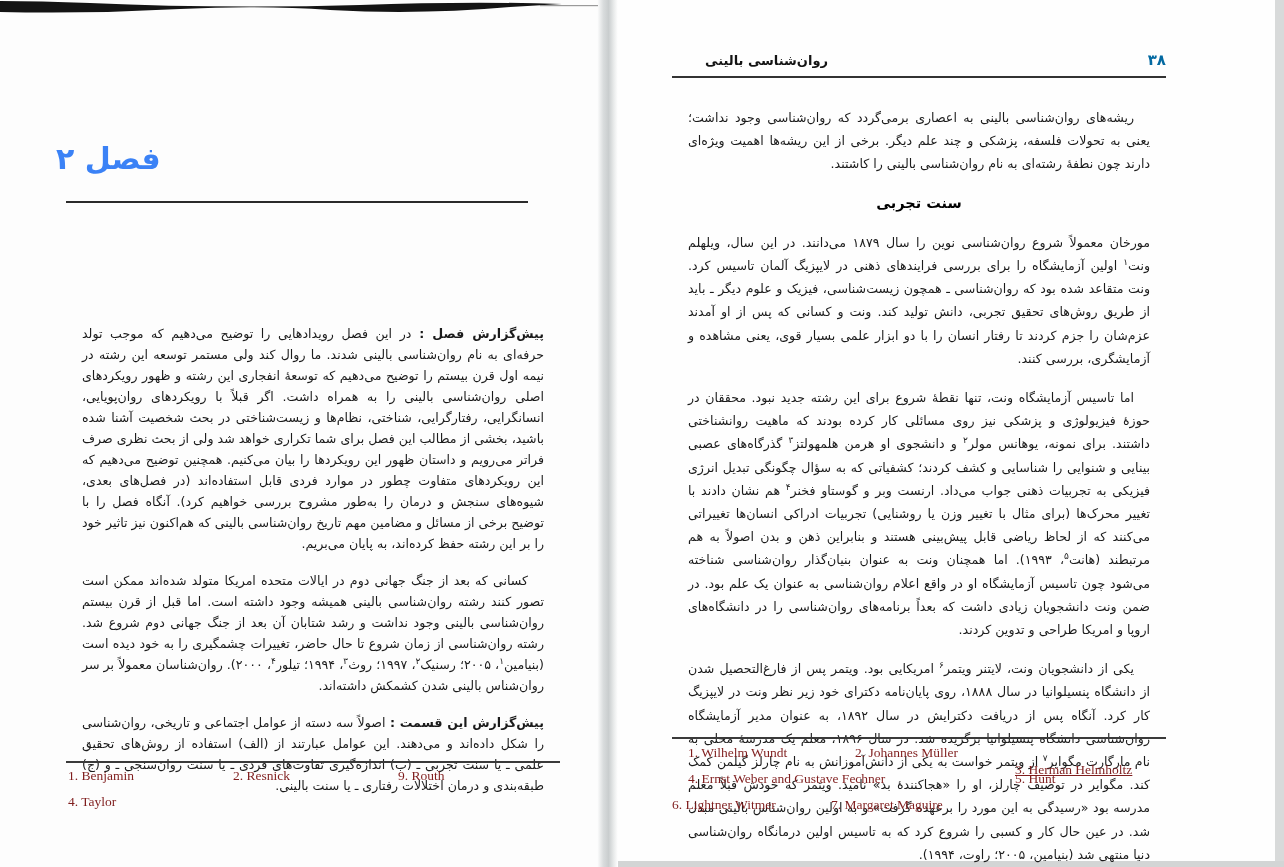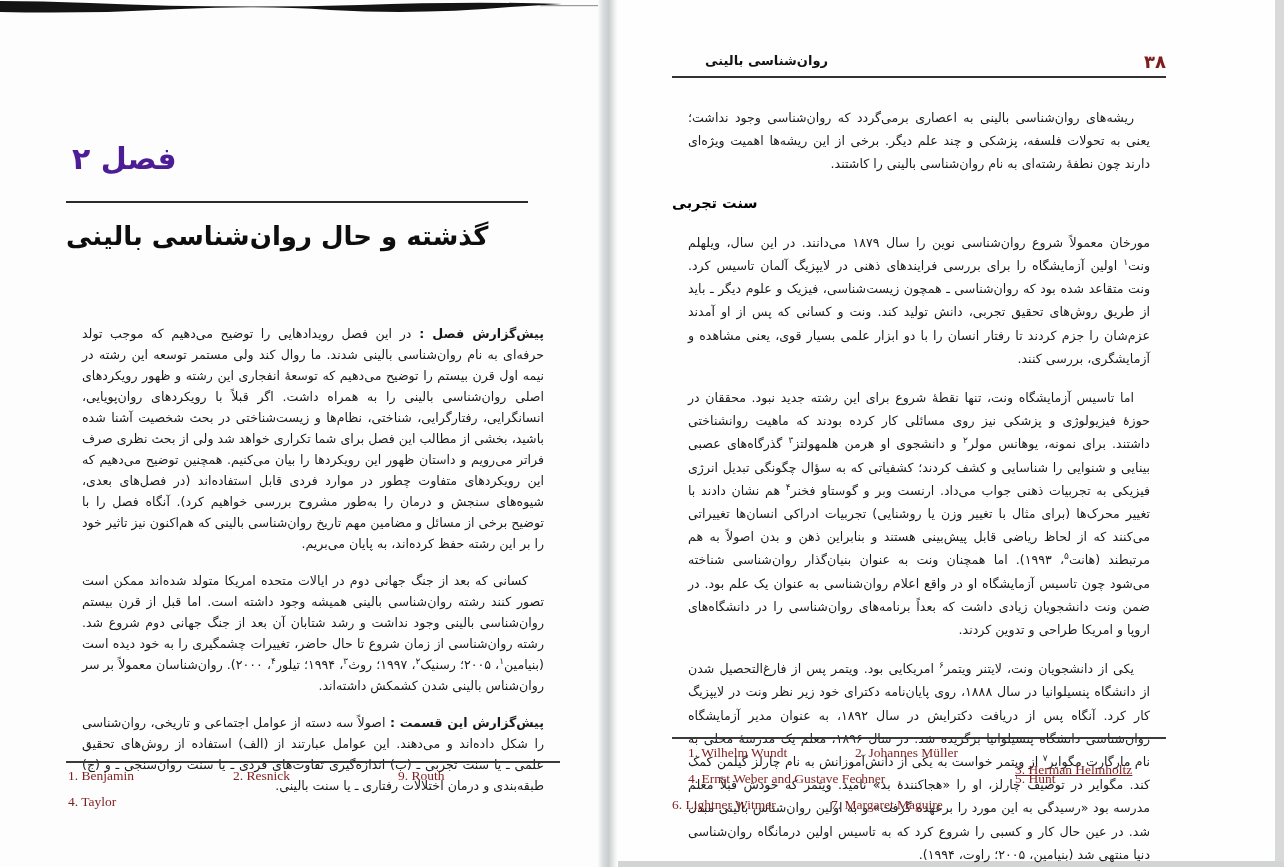--- a/index.html
+++ b/index.html
@@ -16,65 +16,64 @@
   .bottom-edge{position:absolute;left:618px;top:861px;width:666px;height:6px;background:#d3d5d5;}
   .top-band{position:absolute;left:0;top:0;}
 
   
   .fa{direction:rtl;unicode-bidi:embed;color:#1b1b1b;}
   p{margin:16px;}
   sup{font-size:9px;line-height:0;}
   b{font-weight:bold;}
 
   
-  .chapter-label{position:absolute;left:72px;top:141px;width:200px;
-                 font-size:30px;font-weight:bold;color:#4c1d95;text-align:left;}
+  .chapter-label{position:absolute;left:56px;top:141px;width:200px;
+                 font-size:30px;font-weight:bold;color:#3b82f6;text-align:left;}
   .chapter-rule{position:absolute;left:66px;top:201px;width:462px;height:2px;background:#2b2b2b;}
   .chapter-title{position:absolute;left:66px;top:221px;width:494px;margin:0;
                  font-size:26px;font-weight:bold;color:#0e0e0e;text-align:left;}
   .left-body{position:absolute;left:66px;top:307px;width:494px;
              font-size:12.6px;line-height:21px;text-align:justify;}
   .left-body p + p{margin-top:2px;}
   .left-body h2{margin:20px 0 11px 0;font-size:15px;font-weight:bold;color:#000;text-align:right;}
   .indent{text-indent:16px;}
 
   .fn-rule-left{position:absolute;left:66px;top:761px;width:494px;height:2px;background:#3a3a3a;}
   .fn-rule-right{position:absolute;left:672px;top:737px;width:494px;height:2px;background:#3a3a3a;}
   .footnote{position:absolute;font-family:"Liberation Serif",serif;font-size:13.5px;color:#7f1d1d;
             direction:ltr;white-space:nowrap;}
 
   
   .running-head{position:absolute;left:672px;top:53px;width:200px;
                 font-size:13px;font-weight:bold;color:#141414;text-align:left;margin-left:33px;}
   .page-number{position:absolute;left:1120px;top:51px;width:46px;
-               font-size:18px;font-weight:bold;color:#7f1d1d;text-align:right;direction:rtl;}
+               font-size:15px;font-weight:bold;color:#0369a1;text-align:right;direction:rtl;}
   .head-rule{position:absolute;left:672px;top:76px;width:494px;height:1.6px;background:#333;}
   .right-body{position:absolute;left:672px;top:90px;width:494px;
               font-size:12.6px;line-height:23.2px;text-align:justify;}
-  .right-body h2{margin:15px 0 7px 0;font-size:14.5px;font-weight:bold;color:#000;text-align:left;}
+  .right-body h2{margin:15px 0 7px 0;font-size:14.5px;font-weight:bold;color:#000;text-align:center;}
 </style>
 </head>
 <body>
 
 <div class="spread">
 
   <div class="page-left"></div>
   <div class="page-right"></div>
   <div class="gutter"></div>
   <div class="right-edge"></div>
   <div class="bottom-edge"></div>
 
   <svg class="top-band" width="600" height="16" viewBox="0 0 600 16">
     <path d="M0,1 L0,12 Q90,14 180,9 Q260,5 330,10 Q420,15 510,7 L562,4 Q470,1 360,5 Q220,9 90,3 Q40,1 0,1 Z" fill="#141414"></path>
     <rect x="540" y="5" width="58" height="1.2" fill="#9a9a9a"></rect>
   </svg>
 
   <div class="chapter-label fa">فصل ۲</div>
   <div class="chapter-rule"></div>
-  <h1 class="chapter-title fa">گذشته و حال روان‌شناسی بالینی</h1>
 
   <div class="left-body fa">
     <p><b>پیش‌گزارش فصل : </b><span>در این فصل رویدادهایی را توضیح می‌دهیم که موجب تولد حرفه‌ای به نام روان‌شناسی بالینی شدند. ما روال کند ولی مستمر توسعه این رشته در نیمه اول قرن بیستم را توضیح می‌دهیم که توسعهٔ انفجاری این رشته و ظهور رویکردهای اصلی روان‌شناسی بالینی را به همراه داشت. اگر قبلاً با رویکردهای روان‌پویایی، انسانگرایی، رفتارگرایی، شناختی، نظام‌ها و زیست‌شناختی در بحث شخصیت آشنا شده باشید، بخشی از مطالب این فصل برای شما تکراری خواهد شد ولی از بحث نظری صرف فراتر می‌رویم و داستان ظهور این رویکردها را بیان می‌کنیم. همچنین توضیح می‌دهیم که این رویکردهای متفاوت چطور در موارد فردی قابل استفاده‌اند (در فصل‌های بعدی، شیوه‌های سنجش و درمان را به‌طور مشروح بررسی خواهیم کرد). آنگاه فصل را با توضیح برخی از مسائل و مضامین مهم تاریخ روان‌شناسی بالینی که هم‌اکنون نیز تاثیر خود را بر این رشته حفظ کرده‌اند، به پایان می‌بریم.</span></p>
     <p class="indent"><span>کسانی که بعد از جنگ جهانی دوم در ایالات متحده امریکا متولد شده‌اند ممکن است تصور کنند رشته روان‌شناسی بالینی همیشه وجود داشته است. اما قبل از قرن بیستم روان‌شناسی بالینی وجود نداشت و رشد شتابان آن بعد از جنگ جهانی دوم شروع شد. رشته روان‌شناسی از زمان شروع تا حال حاضر، تغییرات چشمگیری را به خود دیده است (بنیامین</span><sup>۱</sup><span>، ۲۰۰۵؛ رسنیک</span><sup>۲</sup><span>، ۱۹۹۷؛ روث</span><sup>۳</sup><span>، ۱۹۹۴؛ تیلور</span><sup>۴</sup><span>، ۲۰۰۰). روان‌شناسان معمولاً بر سر روان‌شناس بالینی شدن کشمکش داشته‌اند.</span></p>
     <p><b>پیش‌گزارش این قسمت : </b><span>اصولاً سه دسته از عوامل اجتماعی و تاریخی، روان‌شناسی را شکل داده‌اند و می‌دهند. این عوامل عبارتند از (الف) استفاده از روش‌های تحقیق علمی ـ یا سنت تجربی ـ (ب) اندازه‌گیری تفاوت‌های فردی ـ یا سنت روان‌سنجی ـ و (ج) طبقه‌بندی و درمان اختلالات رفتاری ـ یا سنت بالینی.</span></p>
   </div>
 
   <div class="fn-rule-left"></div>
   <span class="footnote" style="left:68px;top:768px;">1. Benjamin</span>
   <span class="footnote" style="left:233px;top:768px;">2. Resnick</span>

